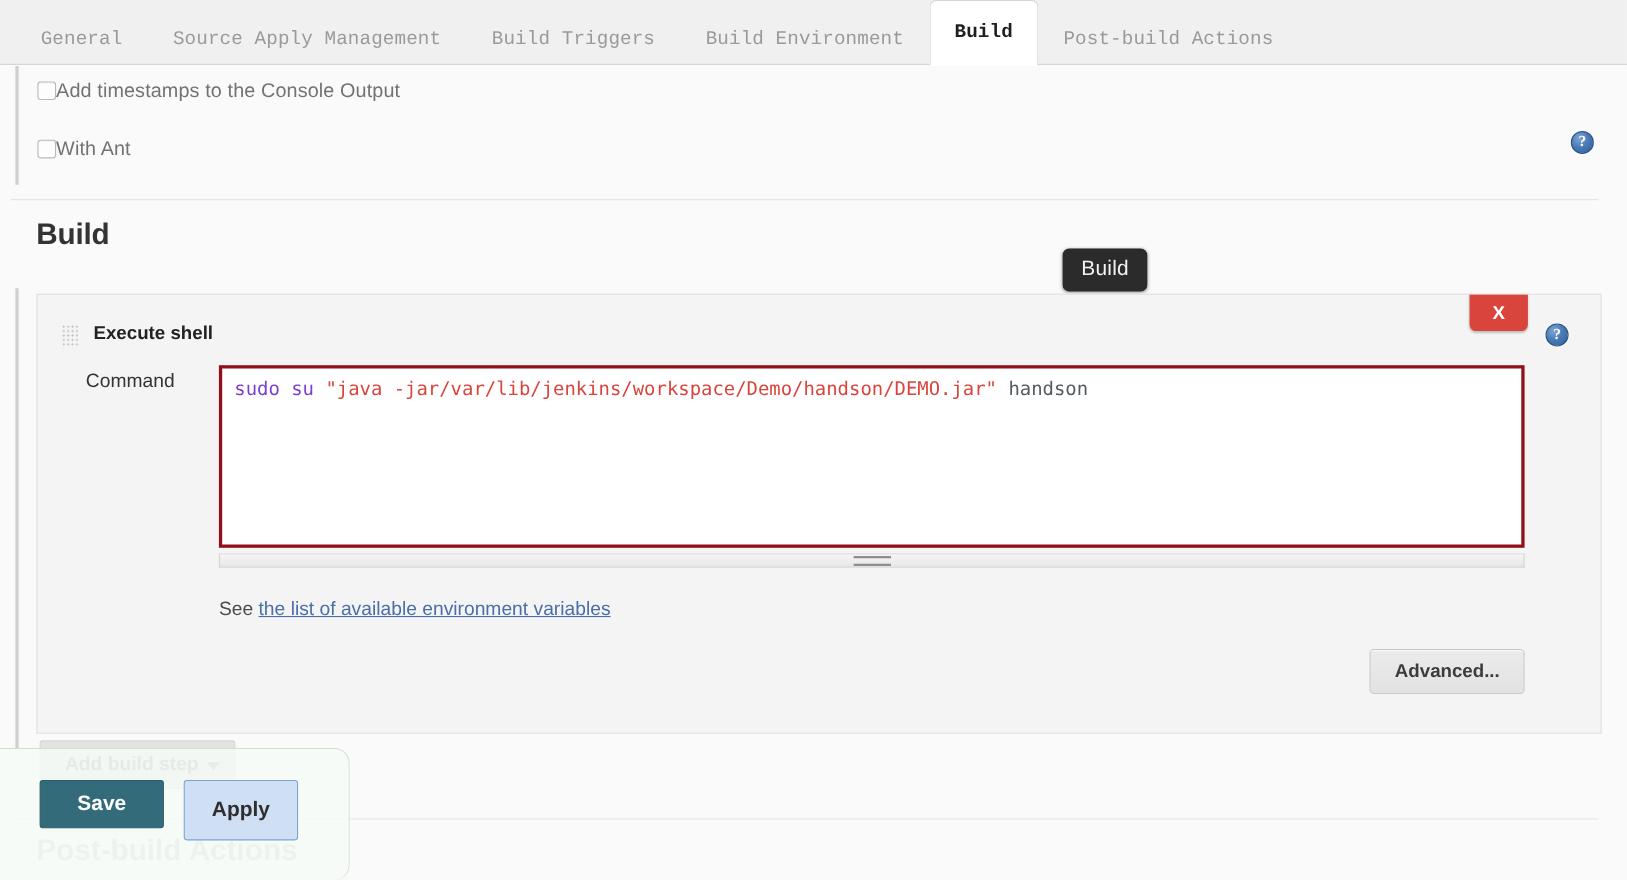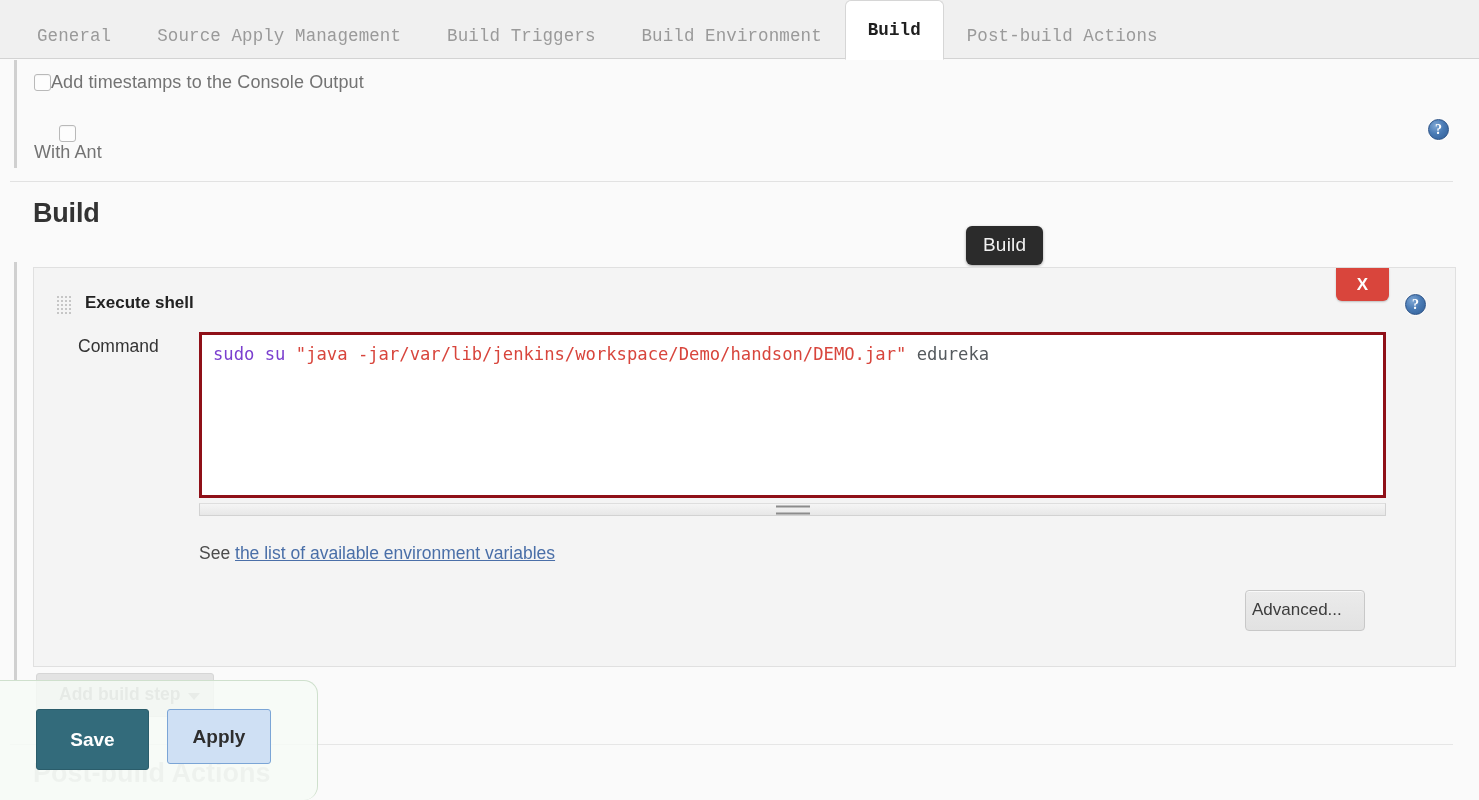--- a/index.html
+++ b/index.html
@@ -257,26 +257,26 @@
   }
   .see-line a {
     color: #4a6fa8;
     text-decoration: underline;
     cursor: pointer;
   }
 
   .advanced-btn {
     position: absolute;
     left: 1211px; top: 322px;
-    padding: 9px 22px 10px 6px;
+    padding: 9px 22px 10px 22px;
     background: linear-gradient(#ebebeb, #e2e2e2);
     border: 1px solid #c8c8c8;
     border-radius: 4px;
     font-size: 17px;
-    font-weight: normal;
+    font-weight: bold;
     color: #3c3c3c;
     cursor: pointer;
     box-shadow: 0 1px 0 rgba(255,255,255,.7) inset;
   }
 
   
   .add-step {
     position: absolute;
     left: 36px; top: 673px;
     padding: 10px 32px 11px 22px;
@@ -321,21 +321,21 @@
     background: rgba(247, 251, 246, .82);
     border: 1px solid #cfe0cd;
     border-left: none;
     border-bottom: none;
     border-top-right-radius: 14px;
     border-bottom-right-radius: 14px;
   }
   .btn-save {
     position: absolute;
     left: 36px; top: 28px;
-    width: 113px; height: 61px;
+    width: 113px; height: 44px;
     background: #336b7b;
     border: 1px solid #2b5d6b;
     border-radius: 3px;
     color: #ffffff;
     font-size: 19px;
     font-weight: bold;
     display: flex;
     align-items: center;
     justify-content: center;
     cursor: pointer;
@@ -385,21 +385,21 @@
   </div>
 
   <div class="left-rail"></div>
   <div class="left-rail-2"></div>
 
   <div class="chk-row" style="top:72px;">
     <span class="chk-box"></span>
     <span class="chk-label">Add timestamps to the Console Output</span>
   </div>
 
-  <div class="chk-row" style="top:125px;flex-direction:column;">
+  <div class="chk-row" style="top:125px;">
     <span class="chk-box"></span>
     <span class="chk-label">With Ant</span>
   </div>
   <div style="position:absolute; left:1428px; top:119px;">
     <span class="help-icon">?</span>
   </div>
 
   <div class="divider" style="top:181px;"></div>
 
   <div class="section-title" style="left:33px; top:198px;">Build</div>
@@ -412,21 +412,21 @@
 
     <div class="grip"></div>
     <div class="step-title">Execute shell</div>
     <div class="step-help">
       <span class="help-icon">?</span>
     </div>
 
     <div class="cmd-label">Command</div>
 
     <div class="cmd-wrap">
-      <div class="cmd-area"><span class="tok-cmd">sudo</span><span> </span><span class="tok-cmd">su</span><span> </span><span class="tok-str">"java -jar/var/lib/jenkins/workspace/Demo/handson/DEMO.jar"</span><span> </span><span class="tok-arg">edureka</span></div>
+      <div class="cmd-area"><span class="tok-cmd">sudo</span><span> </span><span class="tok-cmd">su</span><span> </span><span class="tok-str">"java -jar/var/lib/jenkins/workspace/Demo/handson/DEMO.jar"</span><span> </span><span class="tok-arg">handson</span></div>
       <div class="resize-bar"></div>
     </div>
 
     <div class="see-line">
       <span>See</span>
       <a>the list of available environment variables</a>
     </div>
 
     <div class="advanced-btn">Advanced...</div>
   </div>

